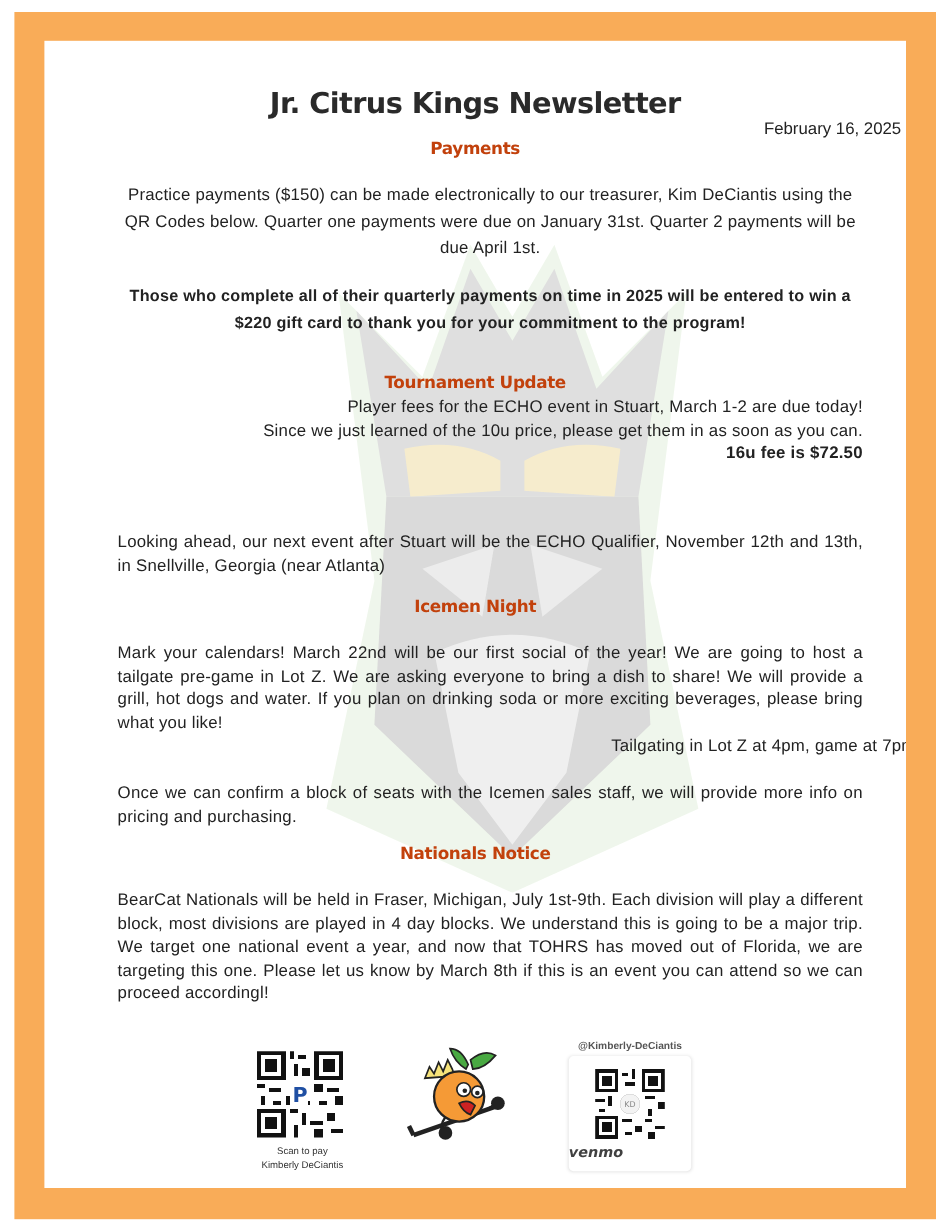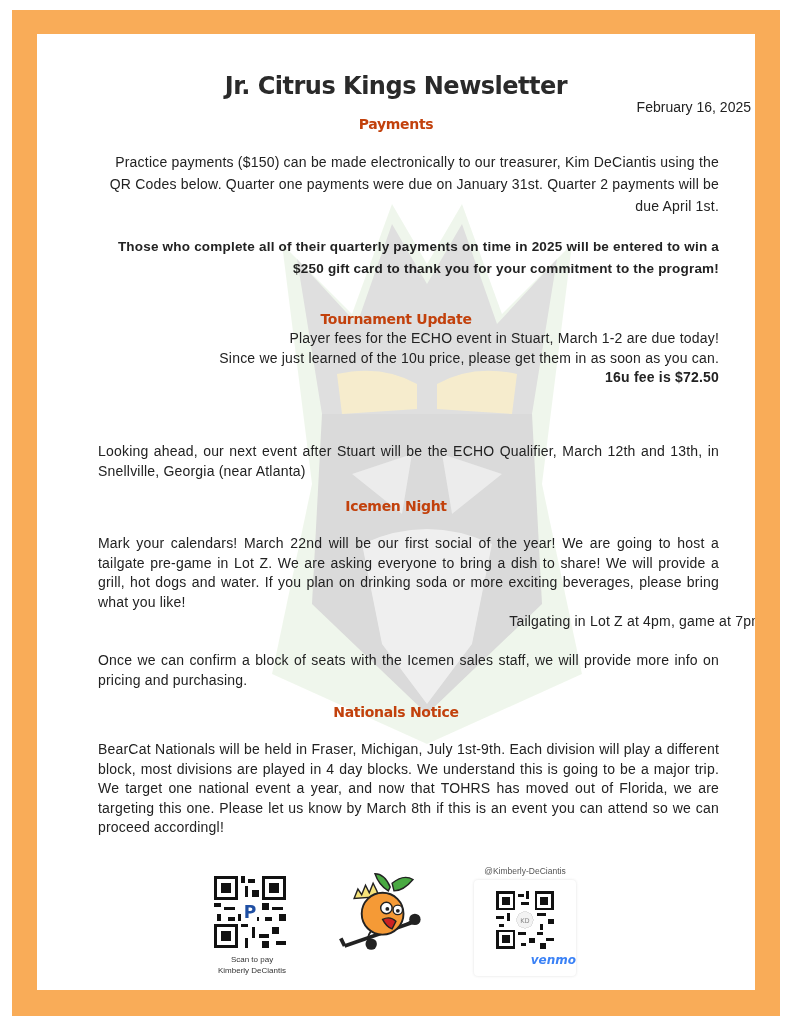--- a/index.html
+++ b/index.html
@@ -28,31 +28,31 @@
     position: absolute; left: 0; width: 100%; text-align: center;
     font-family: "DejaVu Sans", sans-serif; font-weight: bold; font-size: 14px; color: #c2410c;
     letter-spacing: -0.3px;
   }
   .p {
     position: absolute; left: 61px; width: 621px; font-size: 14px; line-height: 22px; color: #222;
     text-align: justify; letter-spacing: 0.2px;
   }
   .p.tight { line-height: 19.5px; text-align: right; }
   .b { font-weight: bold; }
-  .left { text-align: right; }
+  .left { text-align: center; }
   .bottom { position: absolute; top: 832px; left: 0; width: 100%; height: 120px; }
   .qr-paypal { position: absolute; left: 165px; top: 0; width: 100px; height: 112px; background: #fff; }
   .qr-box { position: absolute; left: 12px; top: 10px; width: 72px; height: 72px; }
   .scan-text { position: absolute; left: 0; top: 88px; width: 100%; text-align: center; font-size: 8px; line-height: 11px; color: #333; }
   .mascot { position: absolute; left: 300px; top: 4px; width: 95px; height: 95px; }
   .venmo-wrap { position: absolute; left: 432px; top: 0; width: 112px; height: 112px; }
-  .venmo-handle { position: absolute; top: 0; left: 0; width: 100%; text-align: center; font-size: 8.5px; color: #555; }
+  .venmo-handle { position: absolute; top: 0; left: 0; width: 100%; text-align: center; font-size: 8.5px; color: #555; font-weight: bold; }
   .venmo-card { position: absolute; top: 14px; left: 5px; width: 102px; height: 96px; background: #fff; border-radius: 4px; box-shadow: 0 0 3px rgba(0,0,0,0.12); }
   .venmo-qr { position: absolute; left: 22px; top: 10px; width: 58px; height: 60px; }
-  .venmo-logo { position: absolute; left: 0; top: 73px; width: 100%; text-align: right; font-family: "DejaVu Sans", sans-serif; font-weight: bold; font-style: italic; font-size: 12px; color: #3b82f6; }
+  .venmo-logo { position: absolute; left: 0; top: 73px; width: 100%; text-align: left; font-family: "DejaVu Sans", sans-serif; font-weight: bold; font-style: italic; font-size: 12px; color: #404040; }
 </style>
 </head>
 <body>
 
 <div class="frame"></div>
 <div class="page">
 
   <svg class="watermark" viewBox="0 0 370 560">
 
     <path d="M40 60 L110 130 L150 20 L185 80 L220 20 L260 130 L330 60 L300 300 L340 490 L185 560 L30 490 L70 300 Z" fill="#EEF6EA"></path>
@@ -69,29 +69,29 @@
 
     <path d="M120 360 Q185 330 250 360 L230 460 L185 520 L140 460 Z" fill="#EEEEEE"></path>
   </svg>
 
   <div class="content">
     <div class="title">Jr. Citrus Kings Newsletter</div>
     <div class="date">February 16, 2025</div>
 
     <div class="h" style="top:82px;">Payments</div>
     <div class="p left" style="top:117px;">Practice payments ($150) can be made electronically to our treasurer, Kim DeCiantis using the QR Codes below. Quarter one payments were due on January 31st. Quarter 2 payments will be due April 1st.</div>
-    <div class="p b left" style="top:202px; font-size:13.5px;">Those who complete all of their quarterly payments on time in 2025 will be entered to win a $250 gift card to thank you for your commitment to the program!</div>
+    <div class="p b left" style="top:202px; font-size:13.5px;">Those who complete all of their quarterly payments on time in 2025 will be entered to win a $220 gift card to thank you for your commitment to the program!</div>
 
     <div class="h" style="top:257px;margin-top:20px;">Tournament Update</div>
     <div class="p tight" style="top:295px;">
       <div>Player fees for the ECHO event in Stuart, March 1-2 are due today!</div>
       <div>Since we just learned of the 10u price, please get them in as soon as you can.</div>
       <div class="b">16u fee is $72.50</div>
     </div>
-    <div class="p" style="top:408px; line-height:19.5px;">Looking ahead, our next event after Stuart will be the ECHO Qualifier, March 12th and 13th, in Snellville, Georgia (near Atlanta)</div>
+    <div class="p" style="top:408px; line-height:19.5px;">Looking ahead, our next event after Stuart will be the ECHO Qualifier, November 12th and 13th, in Snellville, Georgia (near Atlanta)</div>
 
     <div class="h" style="top:464px;">Icemen Night</div>
     <div class="p" style="top:500px; line-height:19.5px;">Mark your calendars! March 22nd will be our first social of the year! We are going to host a tailgate pre-game in Lot Z. We are asking everyone to bring a dish to share! We will provide a grill, hot dogs and water. If you plan on drinking soda or more exciting beverages, please bring what you like!</div>
     <div class="p tight" style="top:578px;margin-left:44px;">Tailgating in Lot Z at 4pm, game at 7pm</div>
     <div class="p" style="top:617px; line-height:19.5px;">Once we can confirm a block of seats with the Icemen sales staff, we will provide more info on pricing and purchasing.</div>
 
     <div class="h" style="top:670px;">Nationals Notice</div>
     <div class="p" style="top:706px; line-height:19.5px;">BearCat Nationals will be held in Fraser, Michigan, July 1st-9th. Each division will play a different block, most divisions are played in 4 day blocks. We understand this is going to be a major trip. We target one national event a year, and now that TOHRS has moved out of Florida, we are targeting this one. Please let us know by March 8th if this is an event you can attend so we can proceed accordingl!</div>
 
     <div class="bottom">

